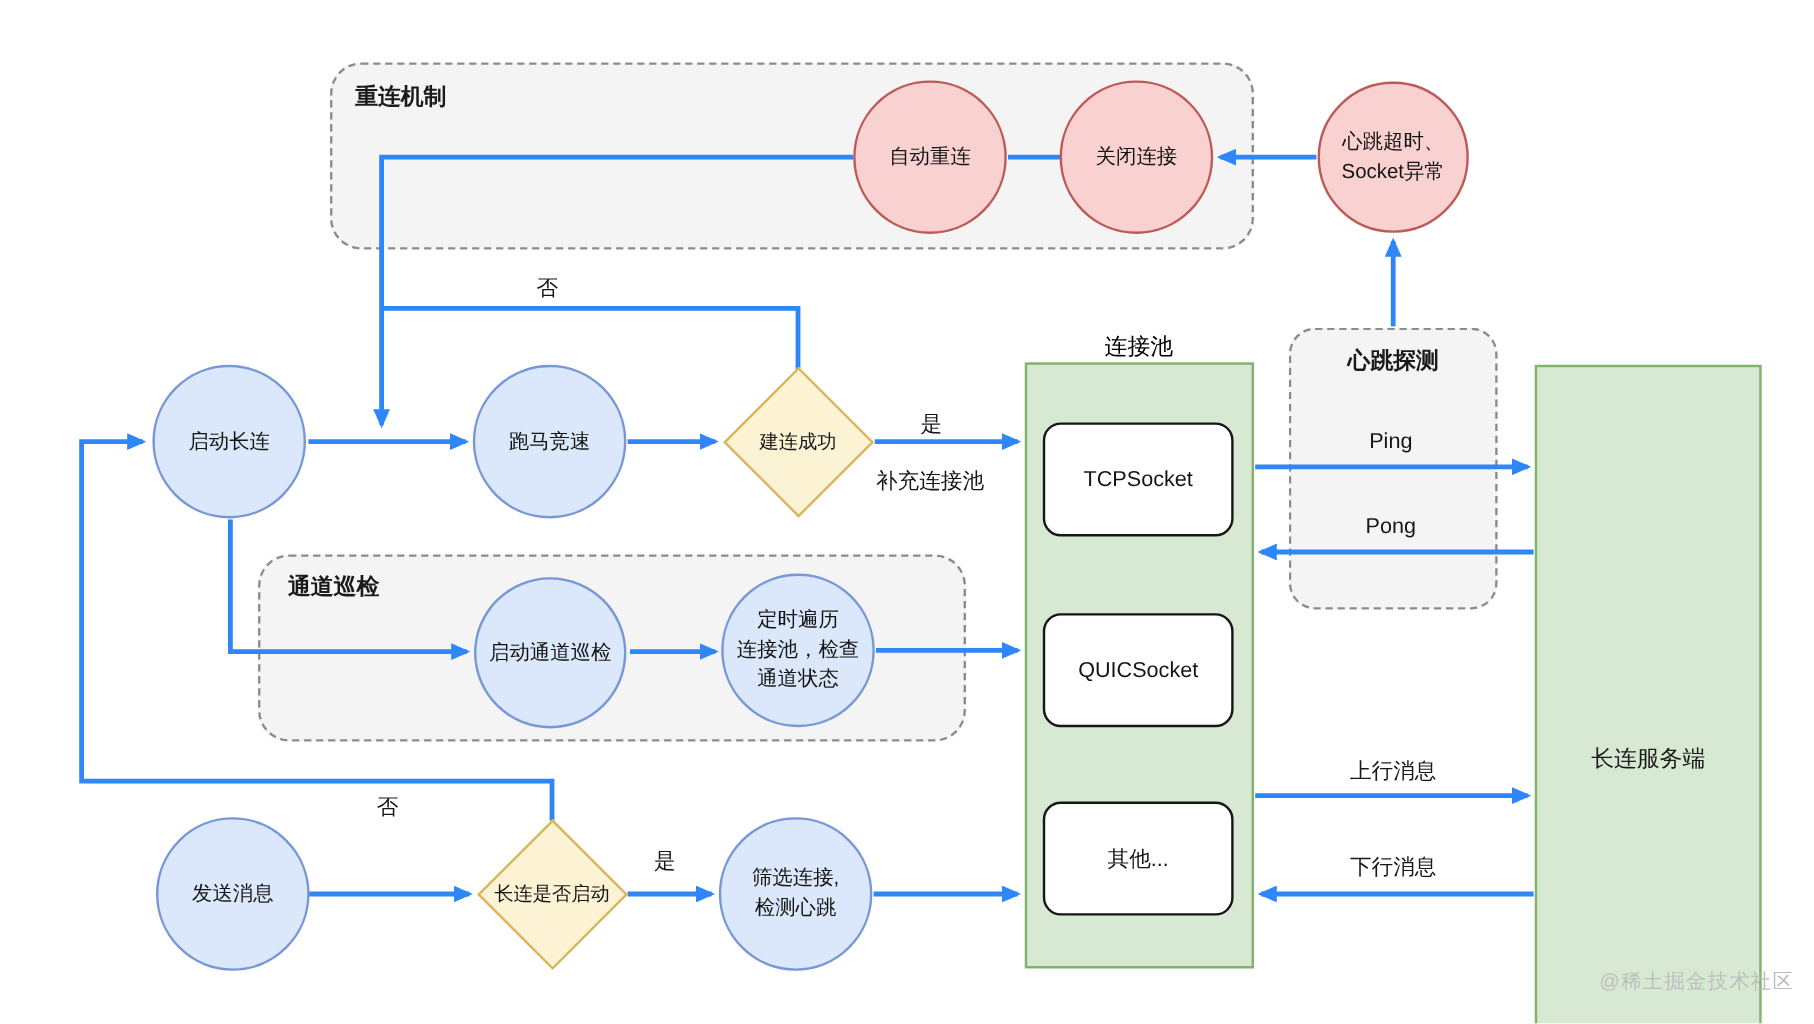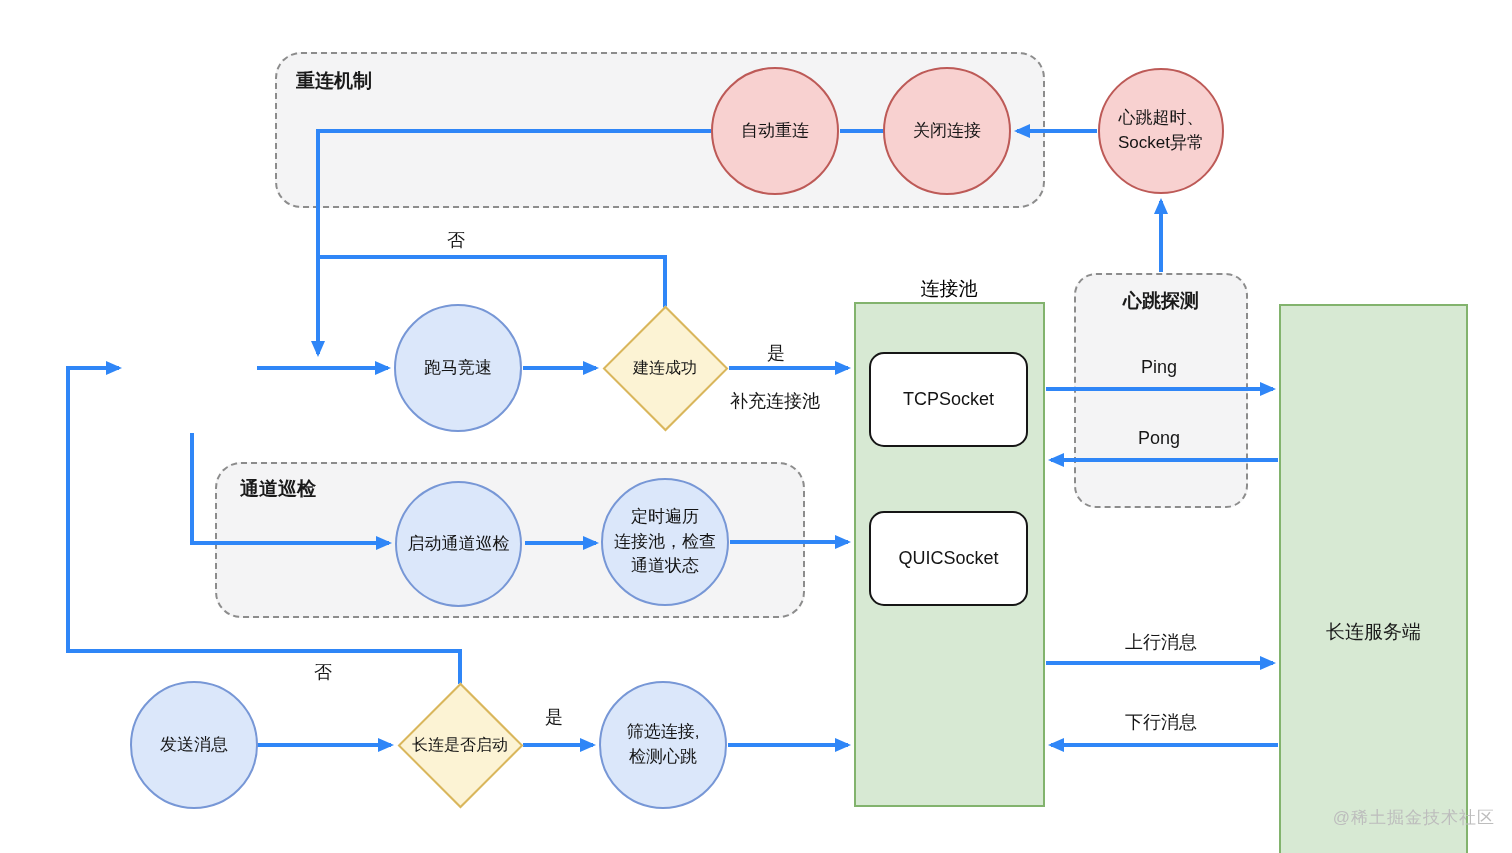--- a/index.html
+++ b/index.html
@@ -94,20 +94,21 @@
       <path d="M525,543 L596,543" marker-end="url(#arr)"></path>
       <path d="M730,542 L848,542" marker-end="url(#arr)"></path>
       <path d="M255,745 L391,745" marker-end="url(#arr)"></path>
       <path d="M523,745 L593,745" marker-end="url(#arr)"></path>
       <path d="M728,745 L848,745" marker-end="url(#arr)"></path>
       <path d="M1046,663 L1273,663" marker-end="url(#arr)"></path>
       <path d="M1278,745 L1051,745" marker-end="url(#arr)"></path>
     </g>
   </svg>
 
+  <div class="circle blue" style="left:127px;top:304px;width:128px;height:128px;">启动长连</div>
   <div class="circle blue" style="left:394px;top:304px;width:128px;height:128px;">跑马竞速</div>
   <div class="circle blue" style="left:395px;top:481px;width:127px;height:126px;">启动通道巡检</div>
   <div class="circle blue" style="left:601px;top:478px;width:128px;height:128px;">定时遍历
 连接池，检查
 通道状态</div>
   <div class="circle blue" style="left:130px;top:681px;width:128px;height:128px;">发送消息</div>
   <div class="circle blue" style="left:599px;top:681px;width:128px;height:128px;">筛选连接,
 检测心跳</div>
 
   <div class="circle pink" style="left:711px;top:67px;width:128px;height:128px;">自动重连</div>
@@ -119,20 +120,21 @@
     <div class="diamond-bg"></div>
     <span class="diamond-label">长连是否启动</span>
   </div>
   <div class="diamond" style="left:602px;top:305px;width:126px;height:126px;">
     <div class="diamond-bg"></div>
     <span class="diamond-label">建连成功</span>
   </div>
 
   <div class="white-box" style="left:869px;top:352px;">TCPSocket</div>
   <div class="white-box" style="left:869px;top:511px;">QUICSocket</div>
+  <div class="white-box" style="left:869px;top:668px;">其他...</div>
 
   <div class="edge-label" style="left:456px;top:228px;">否</div>
   <div class="edge-label" style="left:776px;top:341px;">是</div>
   <div class="edge-label" style="left:775px;top:389px;">补充连接池</div>
   <div class="edge-label" style="left:1159px;top:357px;">Ping</div>
   <div class="edge-label" style="left:1159px;top:428px;">Pong</div>
   <div class="edge-label" style="left:323px;top:660px;">否</div>
   <div class="edge-label" style="left:554px;top:705px;">是</div>
   <div class="edge-label" style="left:1161px;top:630px;">上行消息</div>
   <div class="edge-label" style="left:1161px;top:710px;">下行消息</div>

